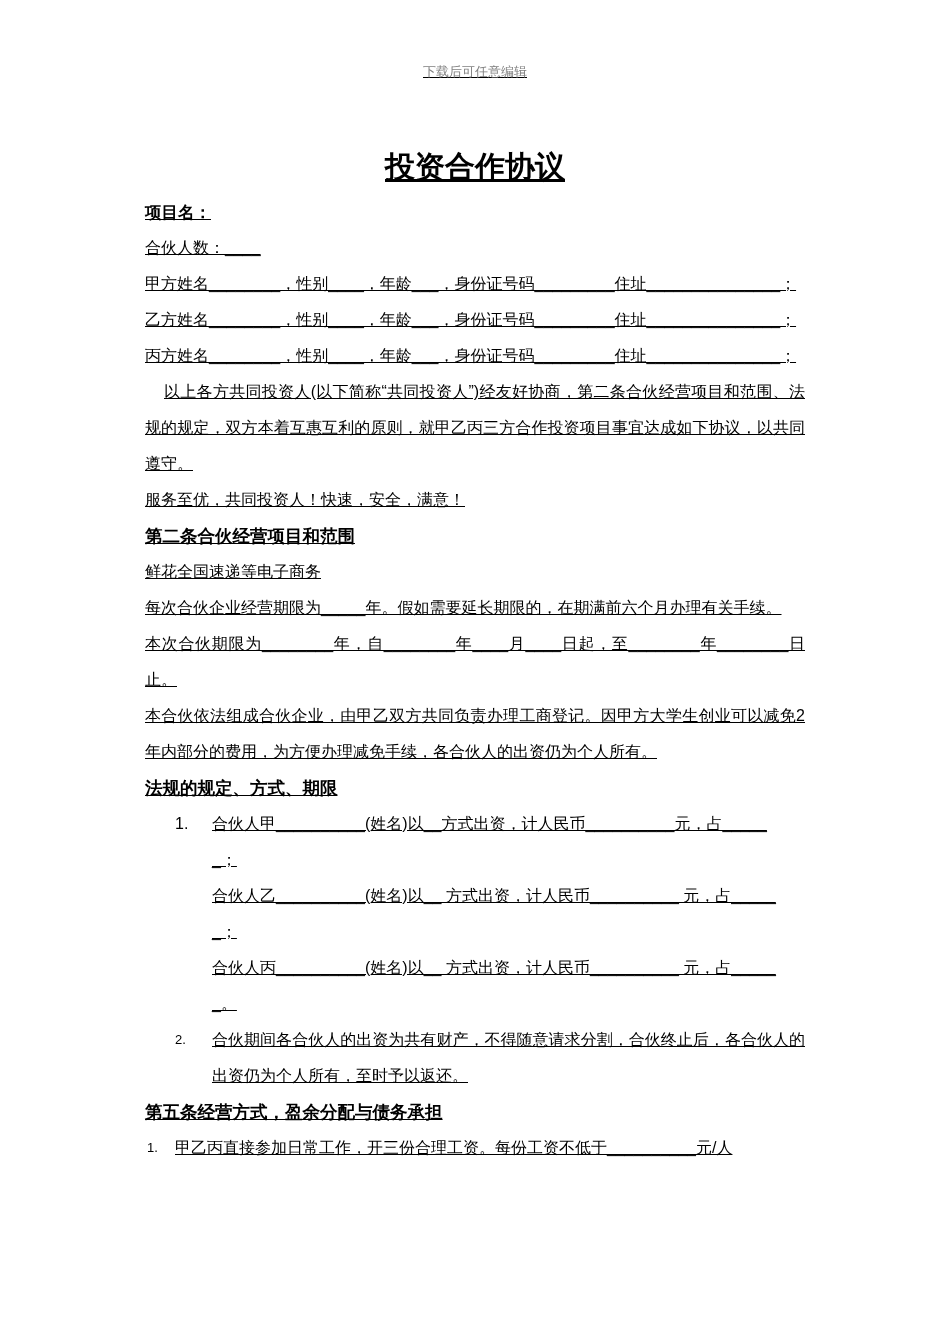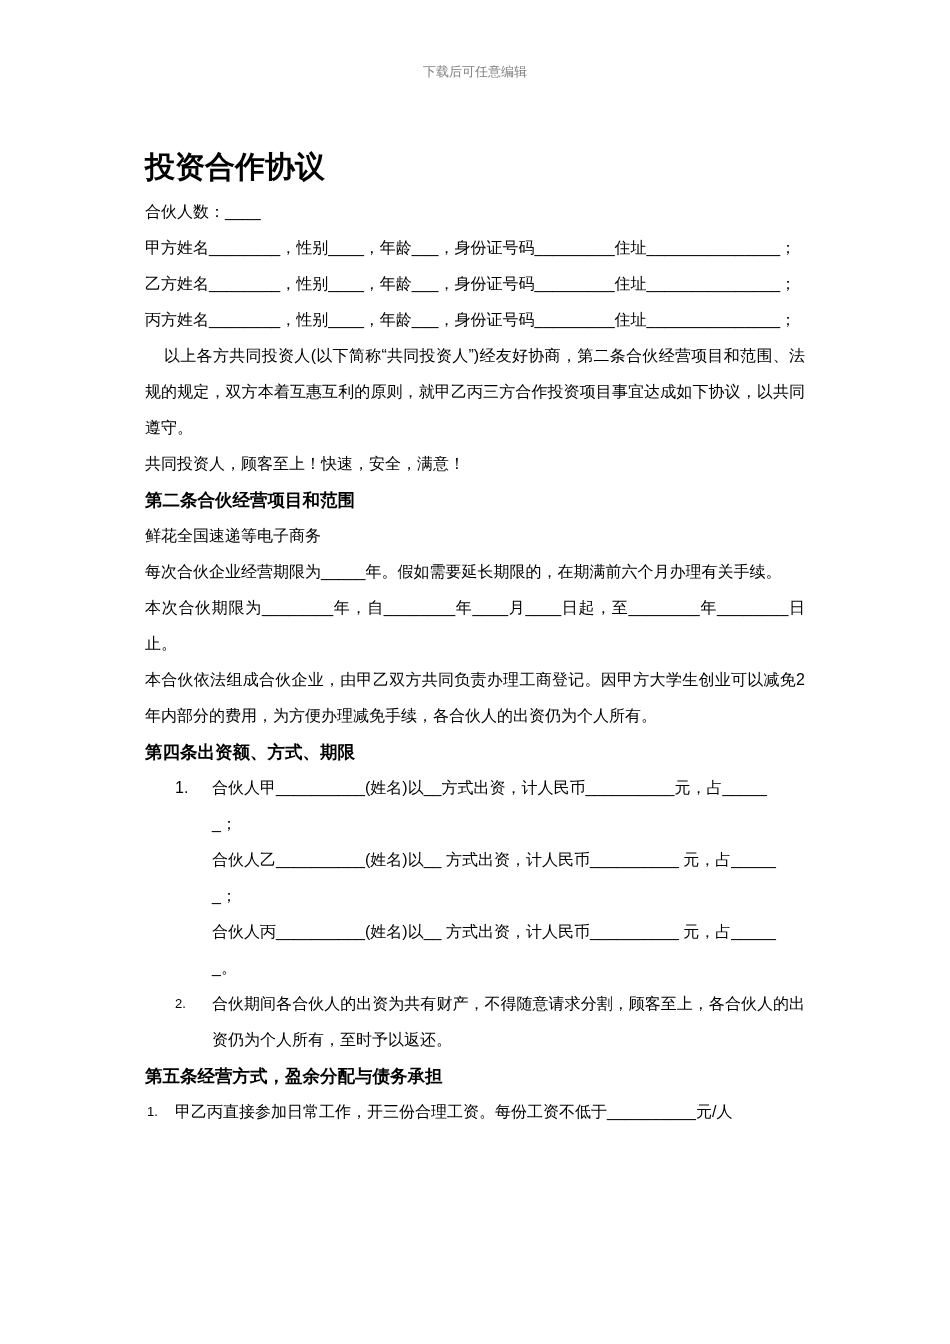--- a/index.html
+++ b/index.html
@@ -6,29 +6,30 @@
   html, body { margin: 0; padding: 0; background: #ffffff; }
   .page {
     width: 950px;
     height: 1184px;
     margin: 0 auto;
     background: #ffffff;
     color: #000000;
     font-family: "Liberation Sans", sans-serif;
     padding: 62px 145px 40px 145px;
     overflow: hidden;
+    text-decoration: underline;
   }
   .watermark {
     text-align: center;
     color: #808080;
     font-size: 13px;
     line-height: 20px;
   }
   h1.title {
-    text-align: left;
+    text-align: center;
     font-size: 30px;
     line-height: 42px;
     font-weight: 700;
     margin: 64px 0 6px 0;
   }
   p, h2 {
     margin: 0;
     font-size: 16px;
     line-height: 36px;
     font-weight: 400;
@@ -63,53 +64,54 @@
 </style>
 </head>
 <body>
 
 <div class="page">
 
   <div class="watermark">下载后可任意编辑</div>
 
   <h1 class="title">投资合作协议</h1>
 
+  <p class="bold">项目名：</p>
 
   <p>合伙人数：____</p>
 
   <p>甲方姓名________，性别____，年龄___，身份证号码_________住址_______________；</p>
   <p>乙方姓名________，性别____，年龄___，身份证号码_________住址_______________；</p>
   <p>丙方姓名________，性别____，年龄___，身份证号码_________住址_______________；</p>
 
   <p class="indent">以上各方共同投资人(以下简称“共同投资人”)经友好协商，第二条合伙经营项目和范围、法规的规定，双方本着互惠互利的原则，就甲乙丙三方合作投资项目事宜达成如下协议，以共同遵守。</p>
 
-  <p>共同投资人，顾客至上！快速，安全，满意！</p>
+  <p>服务至优，共同投资人！快速，安全，满意！</p>
 
   <h2>第二条合伙经营项目和范围</h2>
   <p>鲜花全国速递等电子商务</p>
 
   <p>每次合伙企业经营期限为_____年。假如需要延长期限的，在期满前六个月办理有关手续。</p>
   <p>本次合伙期限为________年，自________年____月____日起，至________年________日止。</p>
   <p>本合伙依法组成合伙企业，由甲乙双方共同负责办理工商登记。因甲方大学生创业可以减免2年内部分的费用，为方便办理减免手续，各合伙人的出资仍为个人所有。</p>
 
-  <h2>第四条出资额、方式、期限</h2>
+  <h2>法规的规定、方式、期限</h2>
 
   <div class="li li-l2">
     <span class="num">1.</span>
     <p class="prewrap">合伙人甲__________(姓名)以__方式出资，计人民币__________元，占_____
 _；</p>
     <p class="prewrap">合伙人乙__________(姓名)以__ 方式出资，计人民币__________ 元，占_____
 _；</p>
     <p class="prewrap">合伙人丙__________(姓名)以__ 方式出资，计人民币__________ 元，占_____
 _。</p>
   </div>
 
   <div class="li li-l2">
     <span class="num num-sm">2.</span>
-    <p>合伙期间各合伙人的出资为共有财产，不得随意请求分割，顾客至上，各合伙人的出资仍为个人所有，至时予以返还。</p>
+    <p>合伙期间各合伙人的出资为共有财产，不得随意请求分割，合伙终止后，各合伙人的出资仍为个人所有，至时予以返还。</p>
   </div>
 
   <h2>第五条经营方式，盈余分配与债务承担</h2>
 
   <div class="li li-l1">
     <span class="num num-sm">1.</span>
     <p>甲乙丙直接参加日常工作，开三份合理工资。每份工资不低于__________元/人</p>
   </div>
 
 </div>

